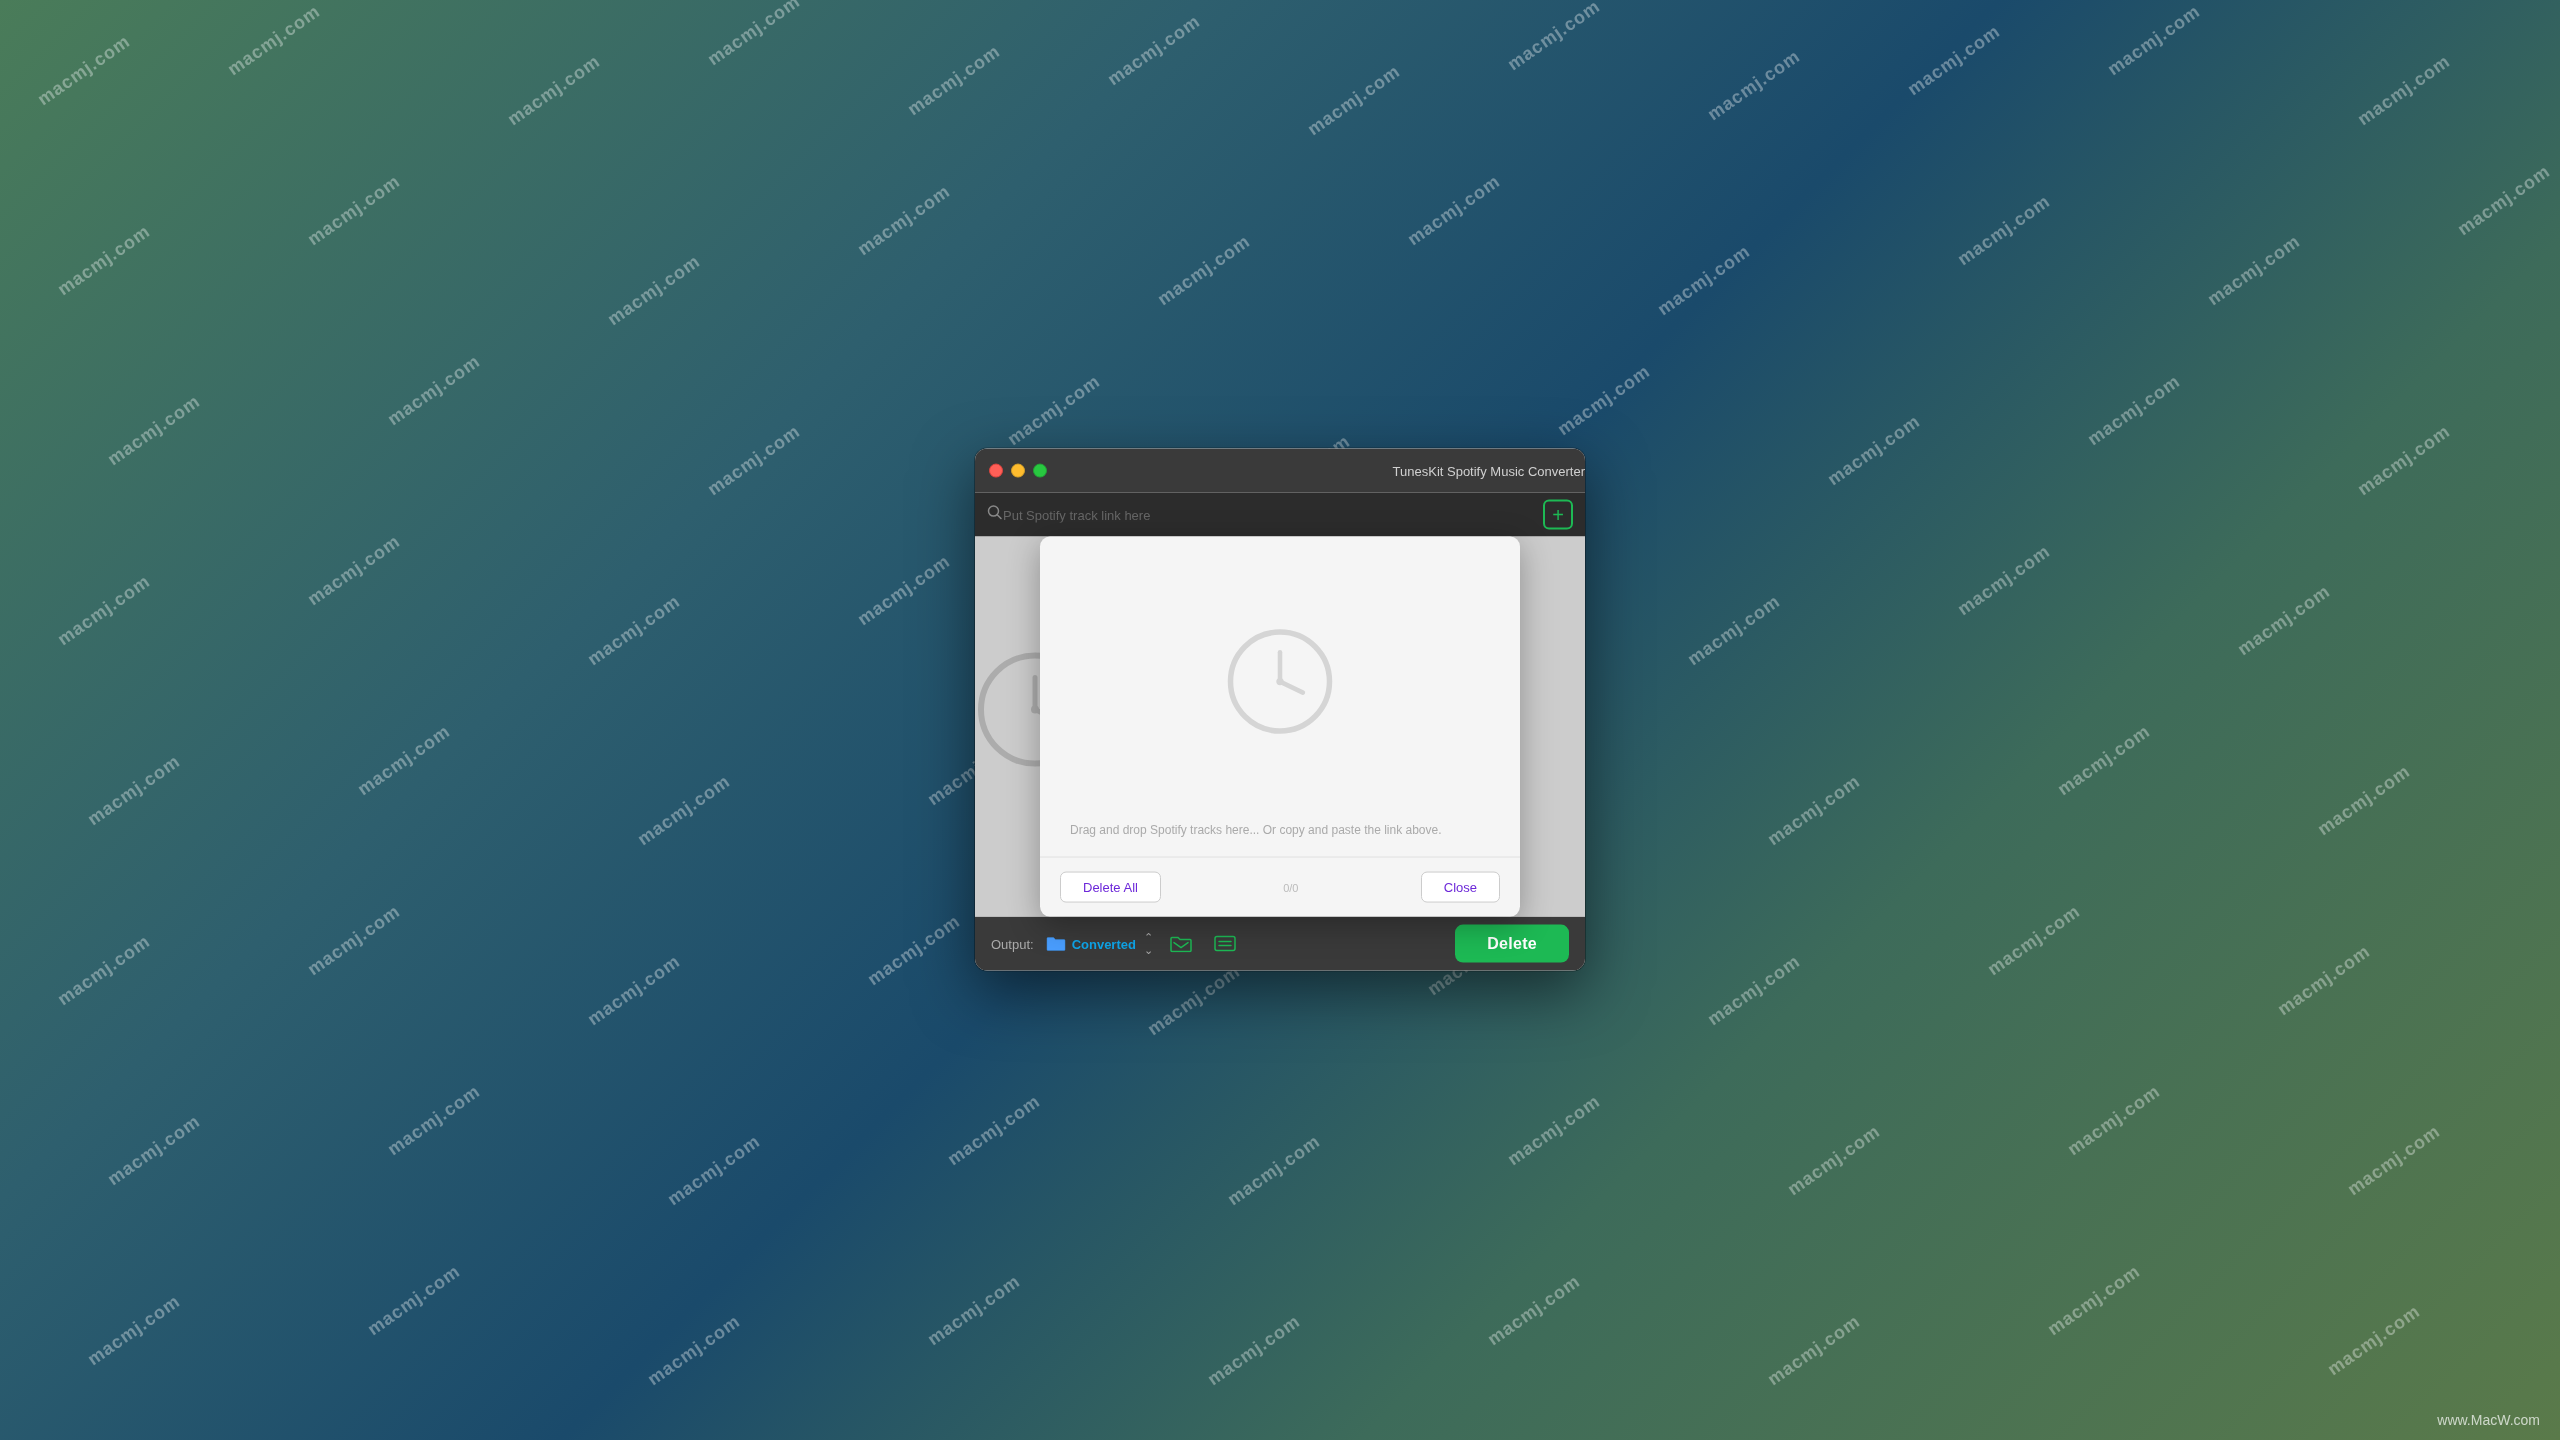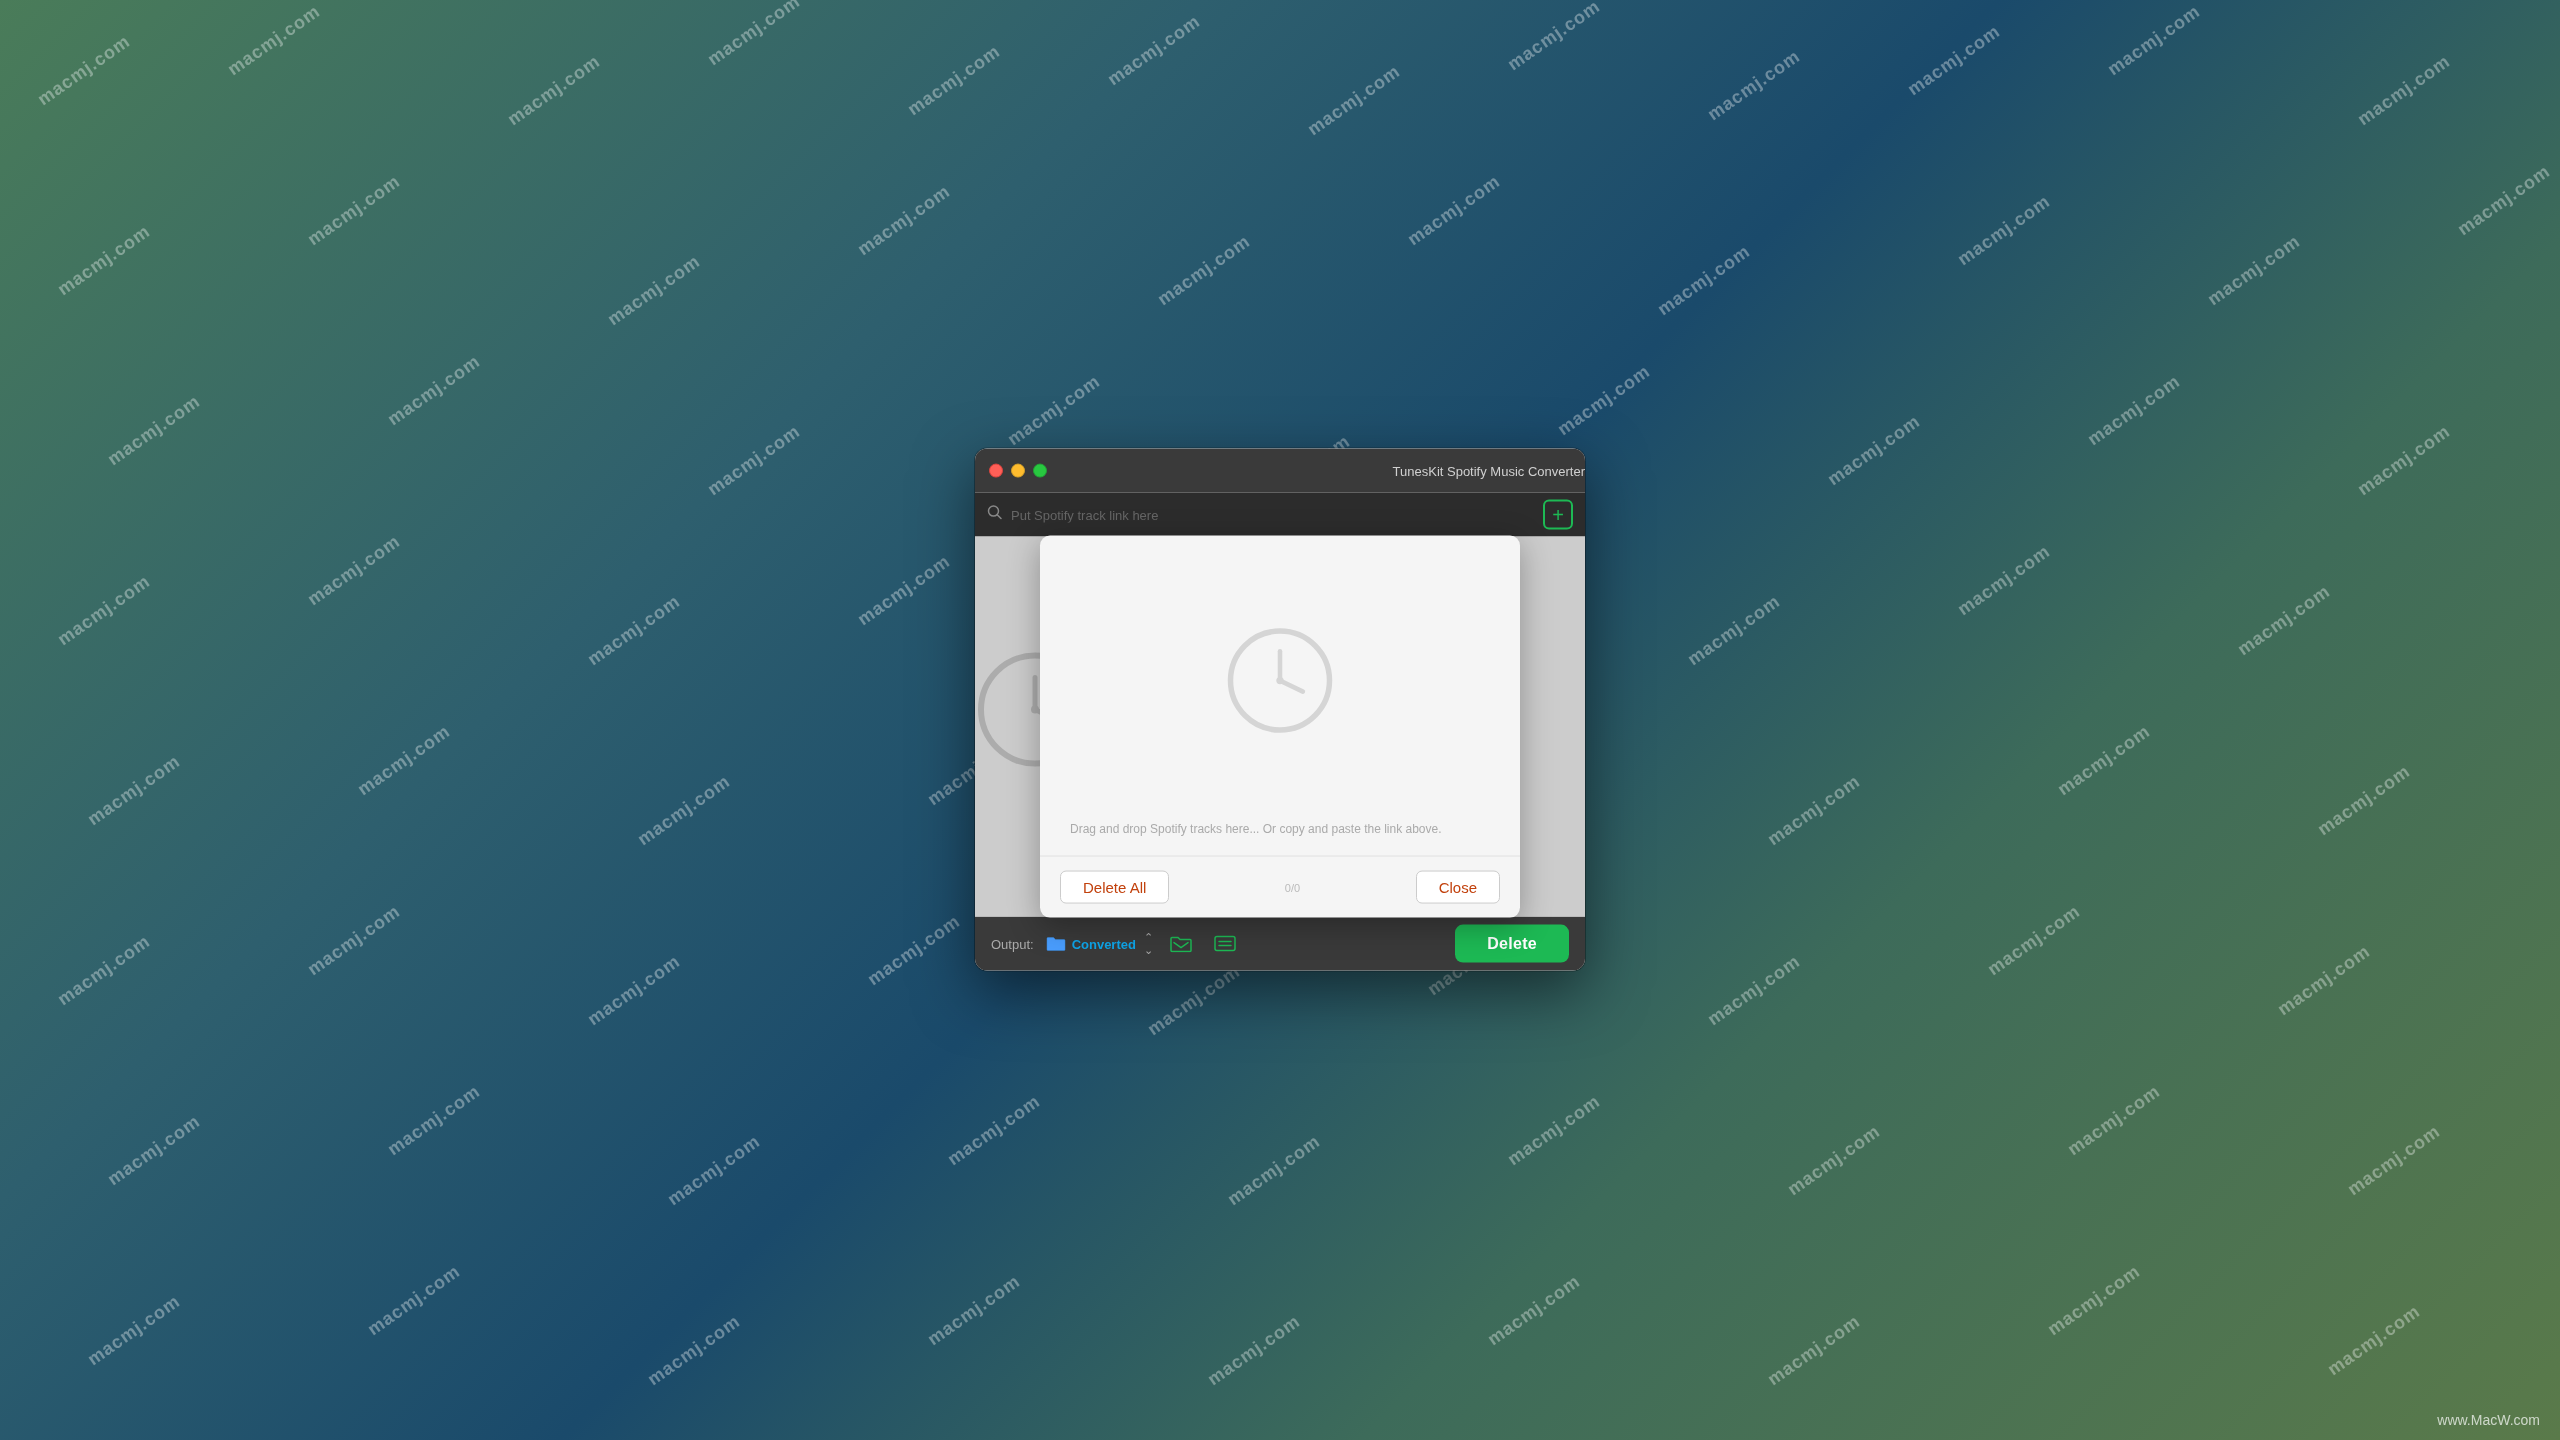--- a/index.html
+++ b/index.html
@@ -94,21 +94,20 @@
       pointer-events: none;
     }
 
     
     .search-bar {
       background: #2c2c2c;
       height: 44px;
       display: flex;
       align-items: center;
       padding: 0 12px;
-      gap: 8px;
       flex-shrink: 0;
     }
 
     .search-icon-wrap {
       color: #888;
       font-size: 16px;
       flex-shrink: 0;
     }
 
     .search-input {
@@ -218,23 +217,23 @@
       justify-content: space-between;
       padding: 14px 20px;
       border-top: 1px solid #e0e0e0;
     }
 
     .dialog-btn {
       background: white;
       border: 1px solid #ccc;
       border-radius: 6px;
       padding: 7px 22px;
-      font-size: 15px;
+      font-size: 13px;
       cursor: pointer;
-      color: #c2410c;
+      color: #6d28d9;
     }
 
     .dialog-bottom-text {
       color: #bbb;
       font-size: 11px;
     }
 
     
     .bottom-bar {
       background: #3a3a3a;

